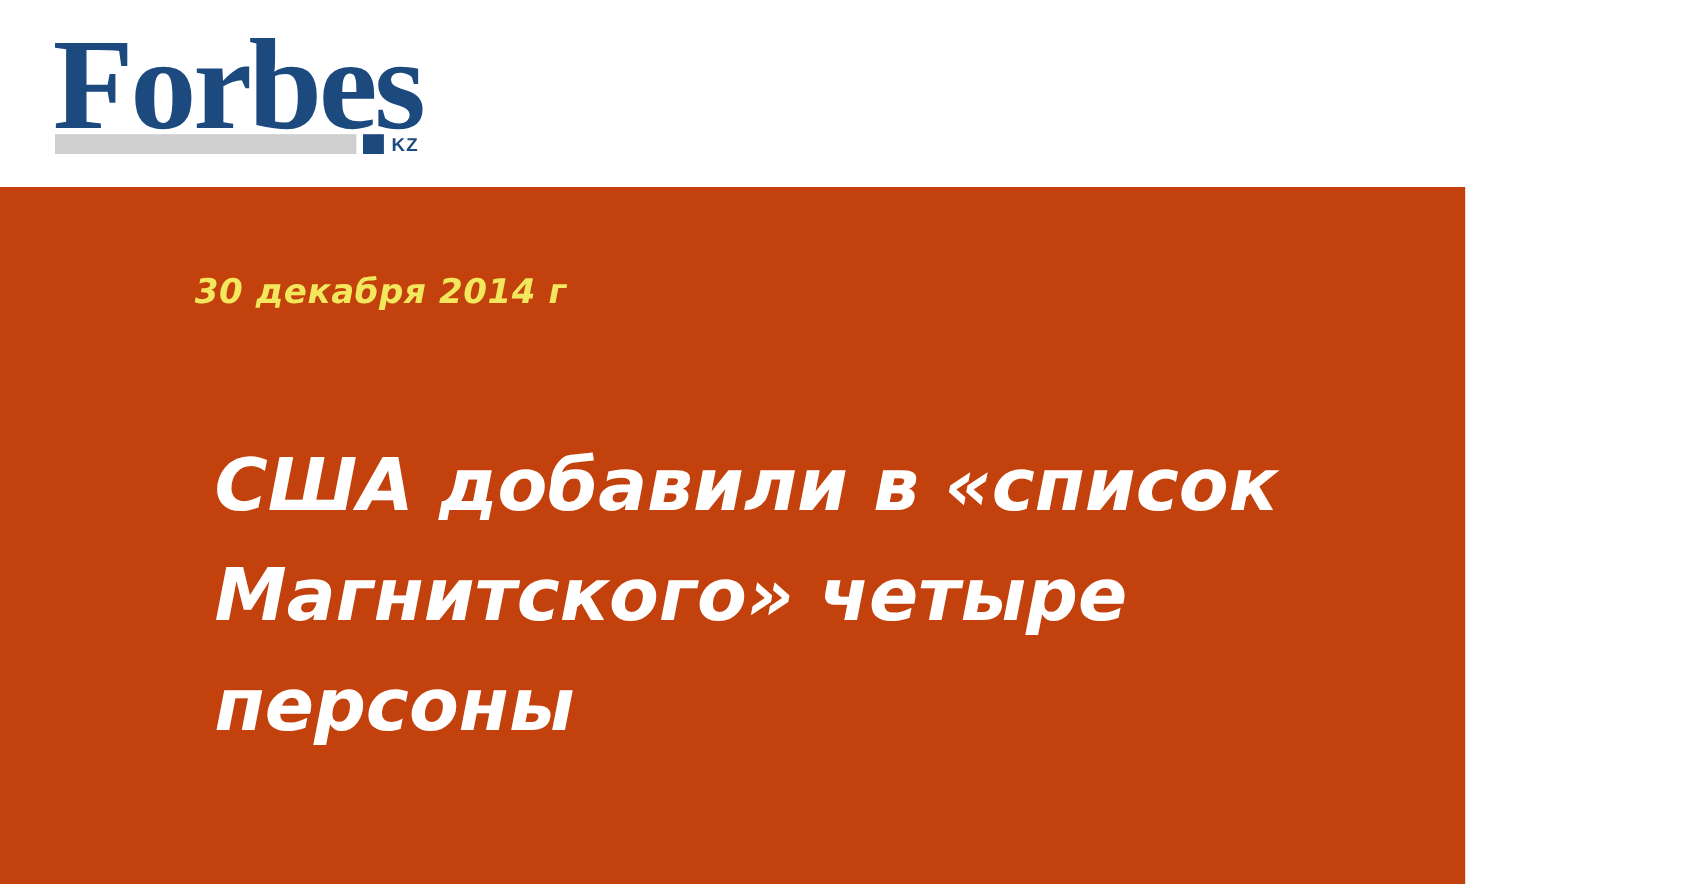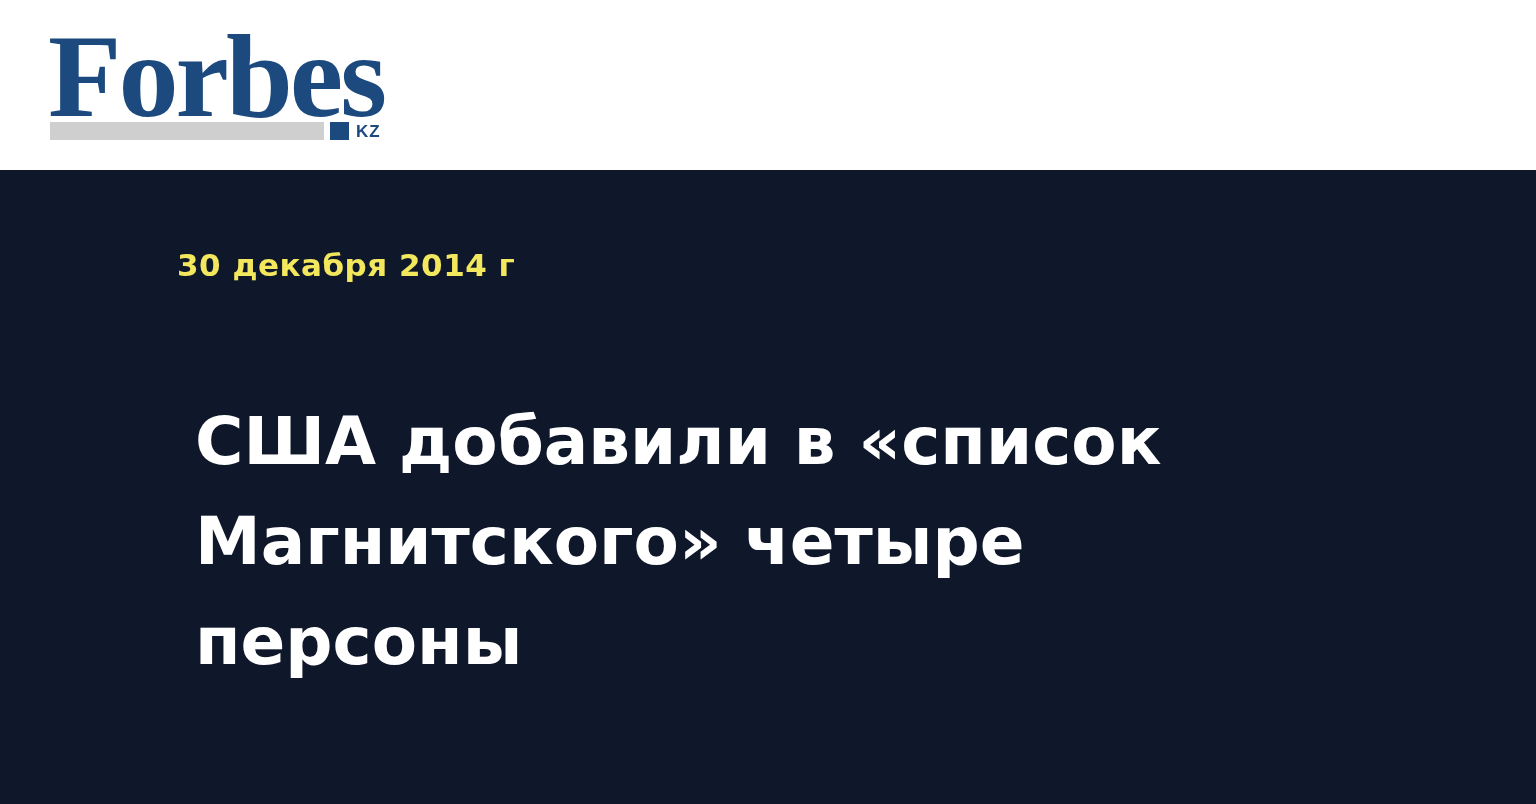--- a/index.html
+++ b/index.html
@@ -81,24 +81,25 @@
     letter-spacing: 1px;
     color: #1c4a7e;
     text-align: center;
   }
 
   
   .hero {
     position: absolute;
     left: 0;
     top: 170px;
-    width: 1536px;
+    width: 1332px;
     height: 634px;
-    background: #0f172a;
+    background: #c2410c;
     box-sizing: border-box;
+    font-style: italic;
   }
 
   .hero-inner {
     position: absolute;
     left: 177px;
     top: 0;
     width: 1200px;
   }
 
   .article-date {

